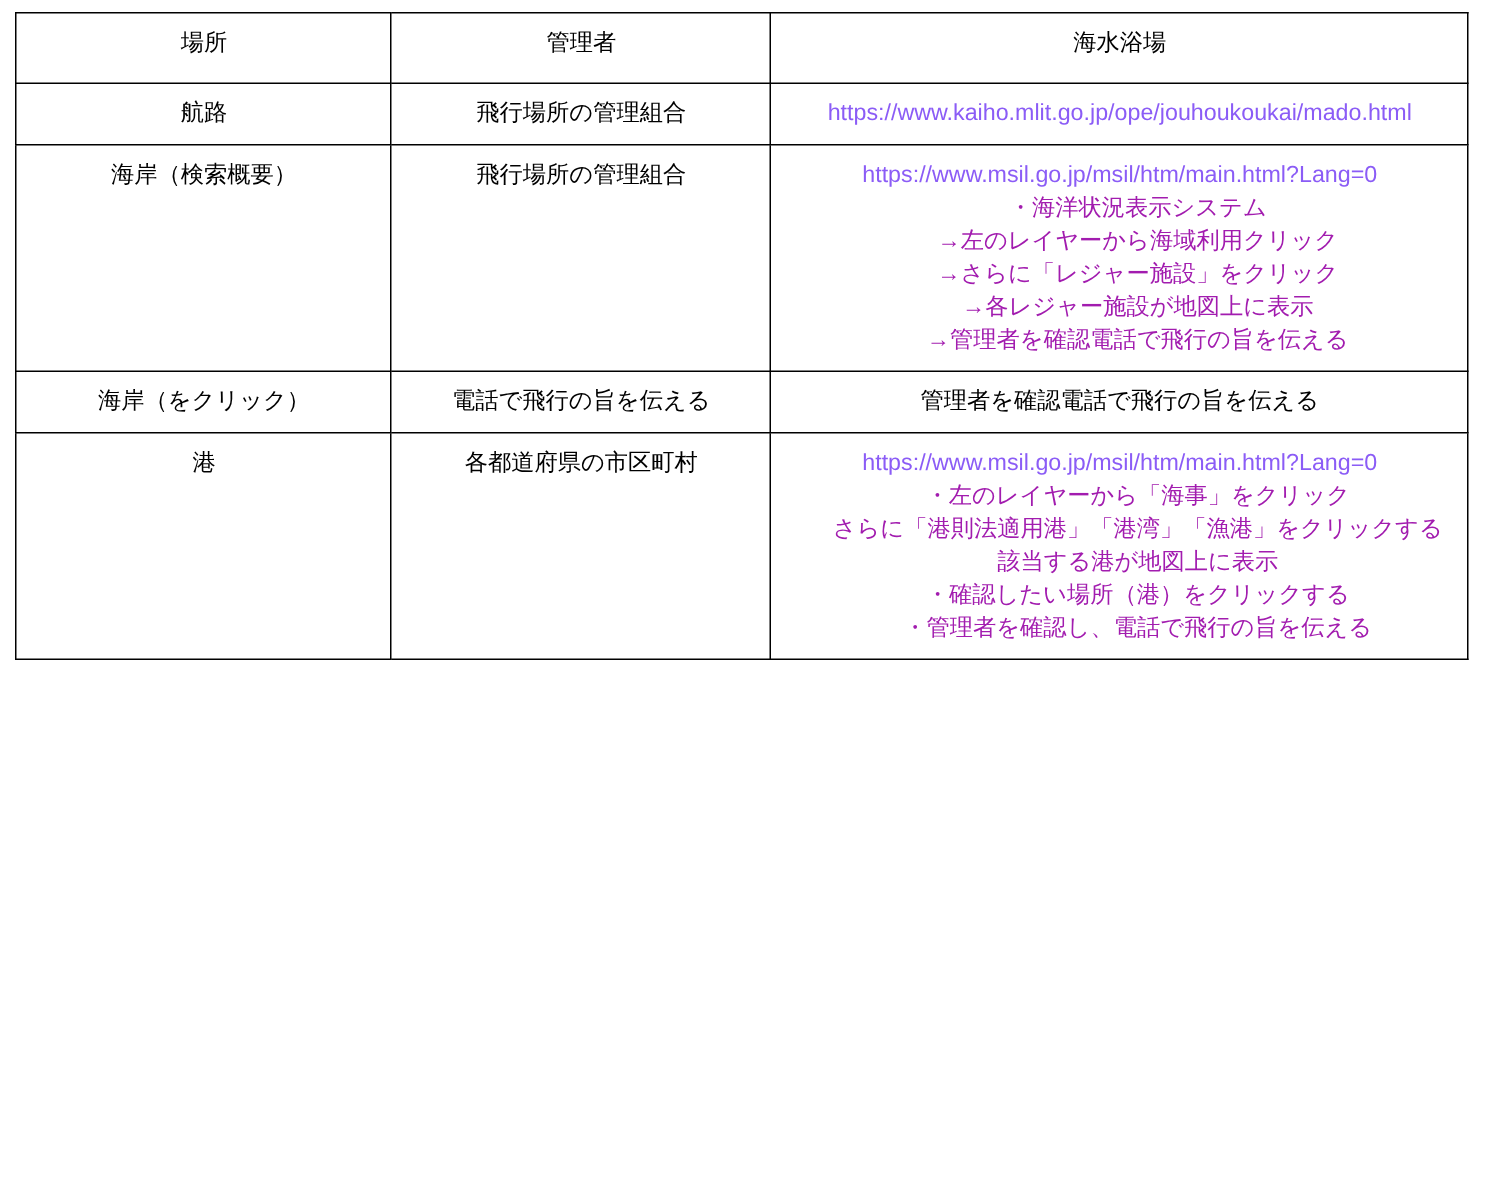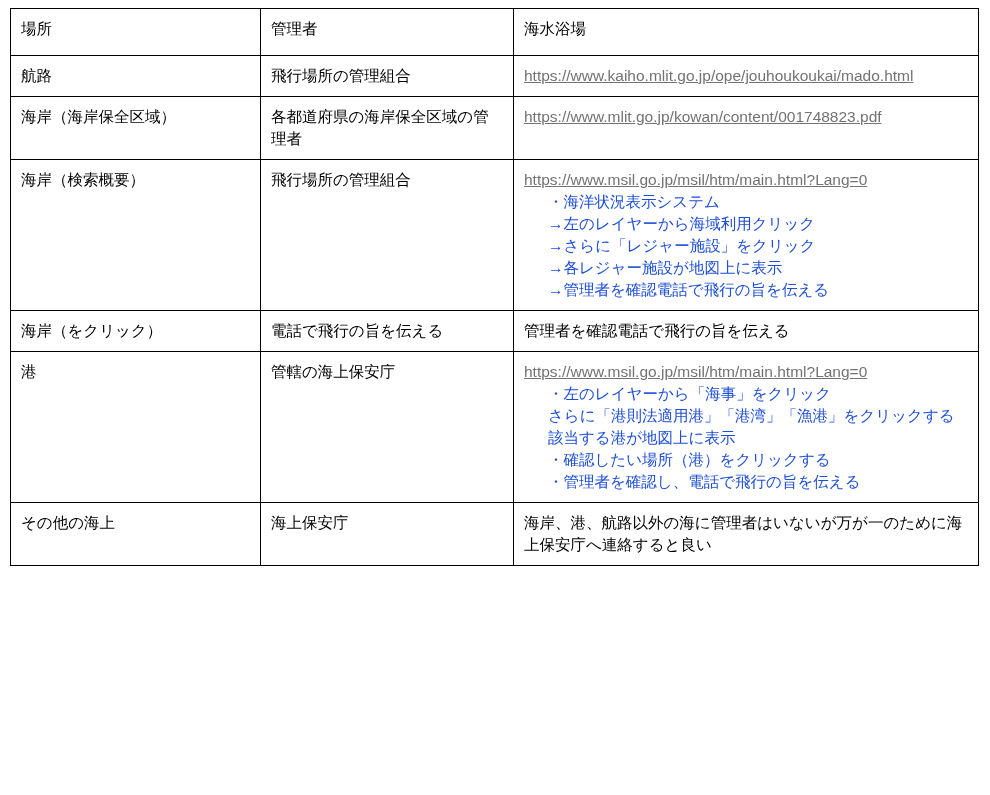--- a/index.html
+++ b/index.html
@@ -11,20 +11,21 @@
     width: 990px;
     height: 795px;
     font-family: "Liberation Sans", "DejaVu Sans", sans-serif;
     color: #000000;
     overflow: hidden;
   }
   .page {
     padding: 8px 10px 0 10px;
     box-sizing: border-box;
     width: 990px;
+    text-align: center;
   }
   table.info-table {
     border-collapse: collapse;
     width: 968px;
     table-layout: fixed;
     font-size: 15.5px;
     line-height: 1.42;
   }
   table.info-table col.c1 { width: 250px; }
   table.info-table col.c2 { width: 253px; }
@@ -34,30 +35,29 @@
     padding: 9px 9px 9px 10px;
     vertical-align: top;
     word-wrap: break-word;
     overflow-wrap: break-word;
   }
   .cell-text {
     white-space: pre-wrap;
     display: block;
   }
   .link {
-    color: #737373;
-    text-decoration: underline;
+    color: #8b5cf6;
     display: inline;
     word-break: break-all;
     cursor: pointer;
   }
   .notes {
     display: block;
     white-space: pre-wrap;
-    color: #1d4ed8;
+    color: #a21caf;
     margin-left: 24px;
   }
   .row-header td { height: 28px; }
 </style>
 </head>
 <body>
 
 <div class="page">
   <table class="info-table">
     <colgroup>
@@ -81,29 +81,20 @@
       <tr>
         <td>
             <span class="cell-text">航路</span>
           </td>
         <td>
             <span class="cell-text">飛行場所の管理組合</span>
           </td>
         <td><a class="link">https://www.kaiho.mlit.go.jp/ope/jouhoukoukai/mado.html</a></td>
       </tr>
 
-      <tr>
-        <td>
-            <span class="cell-text">海岸（海岸保全区域）</span>
-          </td>
-        <td>
-            <span class="cell-text">各都道府県の海岸保全区域の管理者</span>
-          </td>
-        <td><a class="link">https://www.mlit.go.jp/kowan/content/001748823.pdf</a></td>
-      </tr>
 
       <tr>
         <td>
             <span class="cell-text">海岸（検索概要）</span>
           </td>
         <td>
             <span class="cell-text">飛行場所の管理組合</span>
           </td>
         <td><a class="link">https://www.msil.go.jp/msil/htm/main.html?Lang=0</a><span class="notes">・海洋状況表示システム
 →左のレイヤーから海域利用クリック
@@ -122,35 +113,24 @@
         <td>
             <span class="cell-text">管理者を確認電話で飛行の旨を伝える</span>
           </td>
       </tr>
 
       <tr>
         <td>
             <span class="cell-text">港</span>
           </td>
         <td>
-            <span class="cell-text">管轄の海上保安庁</span>
+            <span class="cell-text">各都道府県の市区町村</span>
           </td>
         <td><a class="link">https://www.msil.go.jp/msil/htm/main.html?Lang=0</a><span class="notes">・左のレイヤーから「海事」をクリック
 さらに「港則法適用港」「港湾」「漁港」をクリックする
 該当する港が地図上に表示
 ・確認したい場所（港）をクリックする
 ・管理者を確認し、電話で飛行の旨を伝える</span></td>
       </tr>
 
-      <tr>
-        <td>
-            <span class="cell-text">その他の海上</span>
-          </td>
-        <td>
-            <span class="cell-text">海上保安庁</span>
-          </td>
-        <td>
-            <span class="cell-text">海岸、港、航路以外の海に管理者はいないが万が一のために海上保安庁へ連絡すると良い</span>
-          </td>
-      </tr>
     </tbody>
   </table>
 </div>
 
 </body></html>

